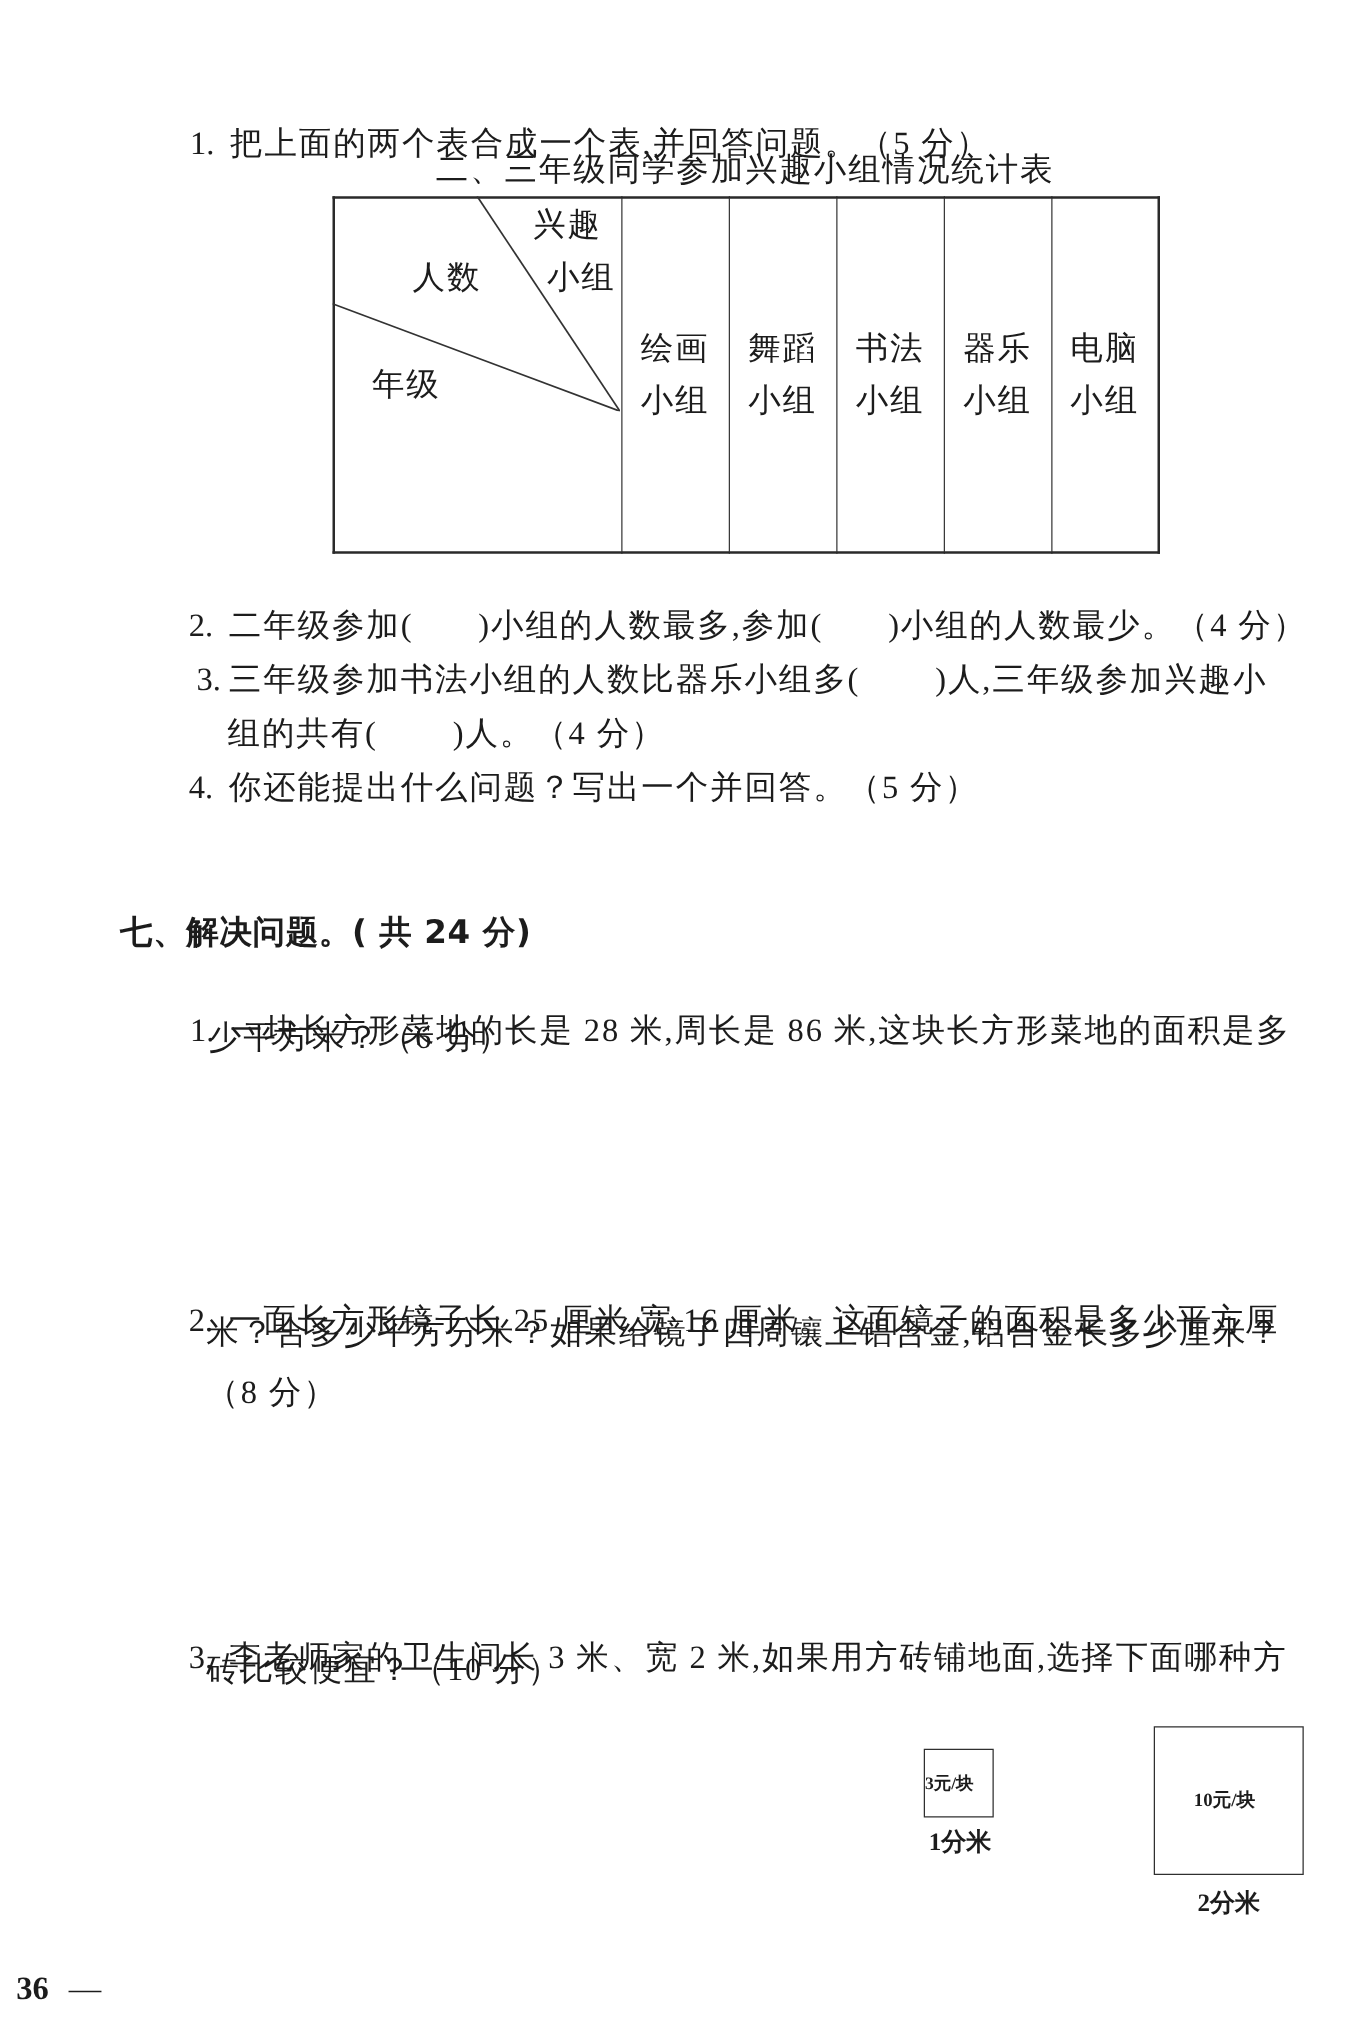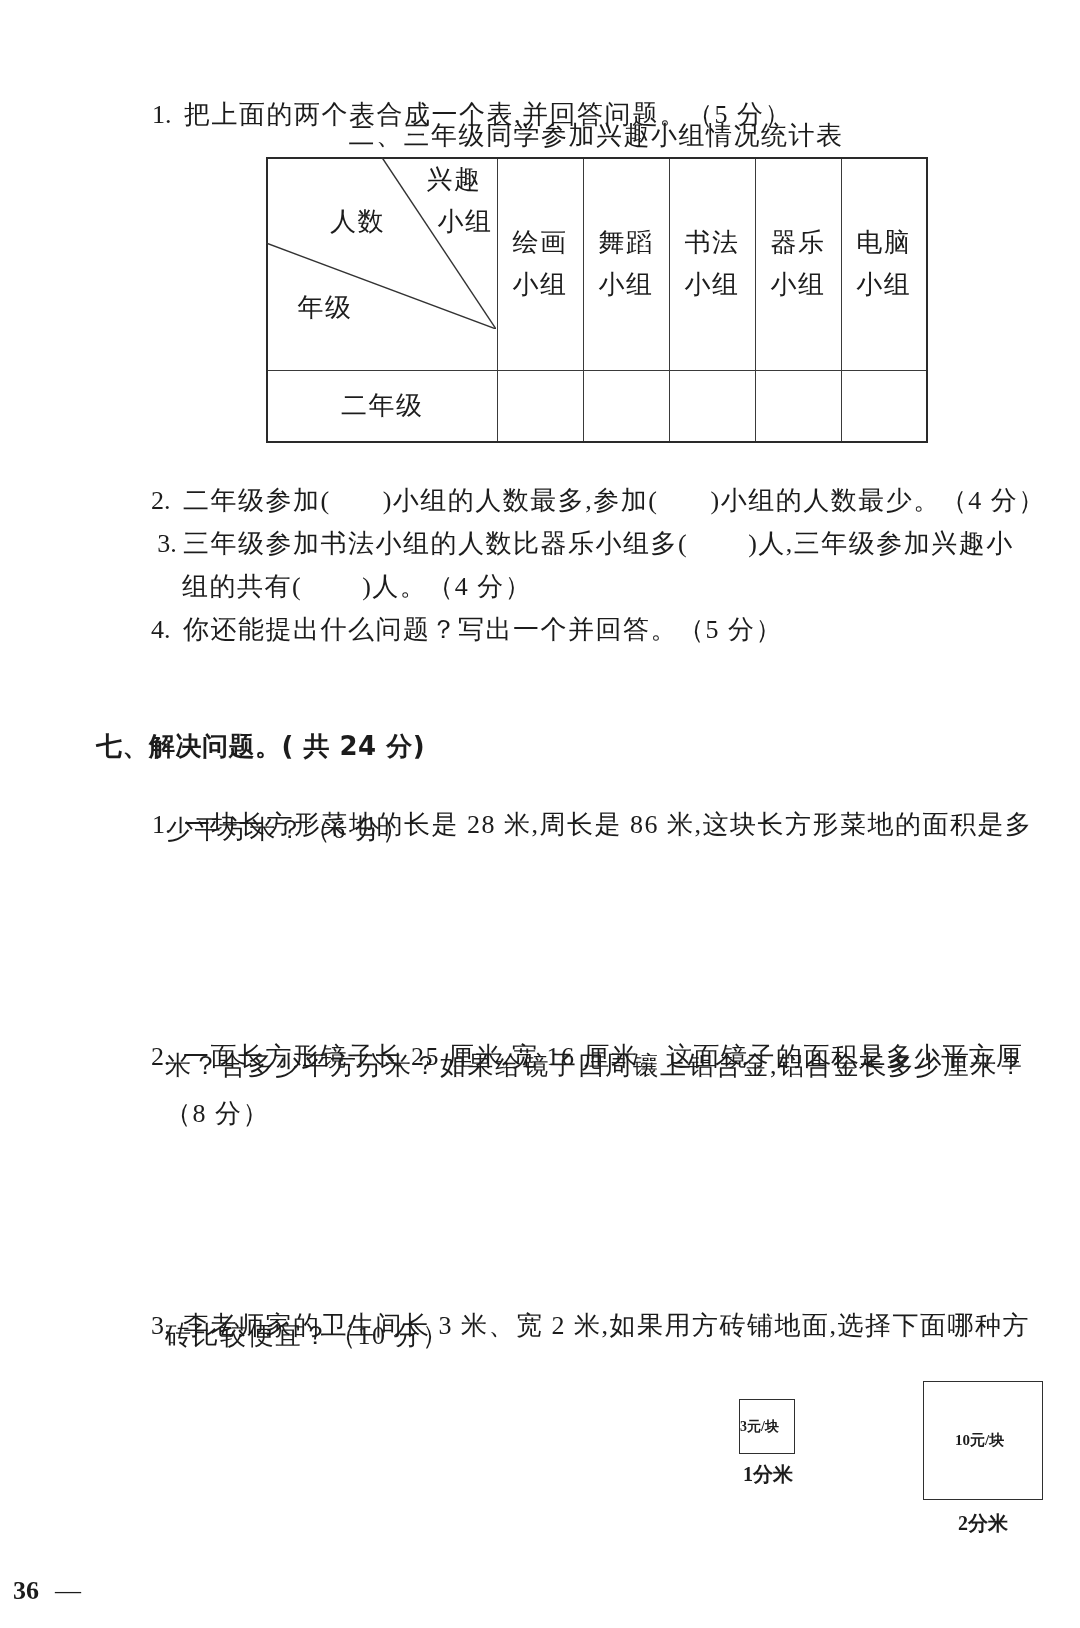--- a/index.html
+++ b/index.html
@@ -81,28 +81,20 @@
       </td>
       <td>
         <span class="col-line">器乐</span>
         <span class="col-line">小组</span>
       </td>
       <td>
         <span class="col-line">电脑</span>
         <span class="col-line">小组</span>
       </td>
     </tr>
-    <tr class="data-row">
-      <td>二年级</td>
-      <td></td>
-      <td></td>
-      <td></td>
-      <td></td>
-      <td></td>
-    </tr>
   </tbody>
     </table>
 
   <div class="corner-overlay">
     <svg width="230" height="172" viewBox="0 0 230 172">
       <line x1="115.7" y1="0" x2="230" y2="172" stroke="#333" stroke-width="1.4"></line>
       <line x1="0" y1="86" x2="230" y2="172" stroke="#333" stroke-width="1.4"></line>
     </svg>
     <div class="corner-label" style="left:159px; top:5px;">兴趣</div>
     <div class="corner-label" style="left:170px; top:47px;">小组</div>

